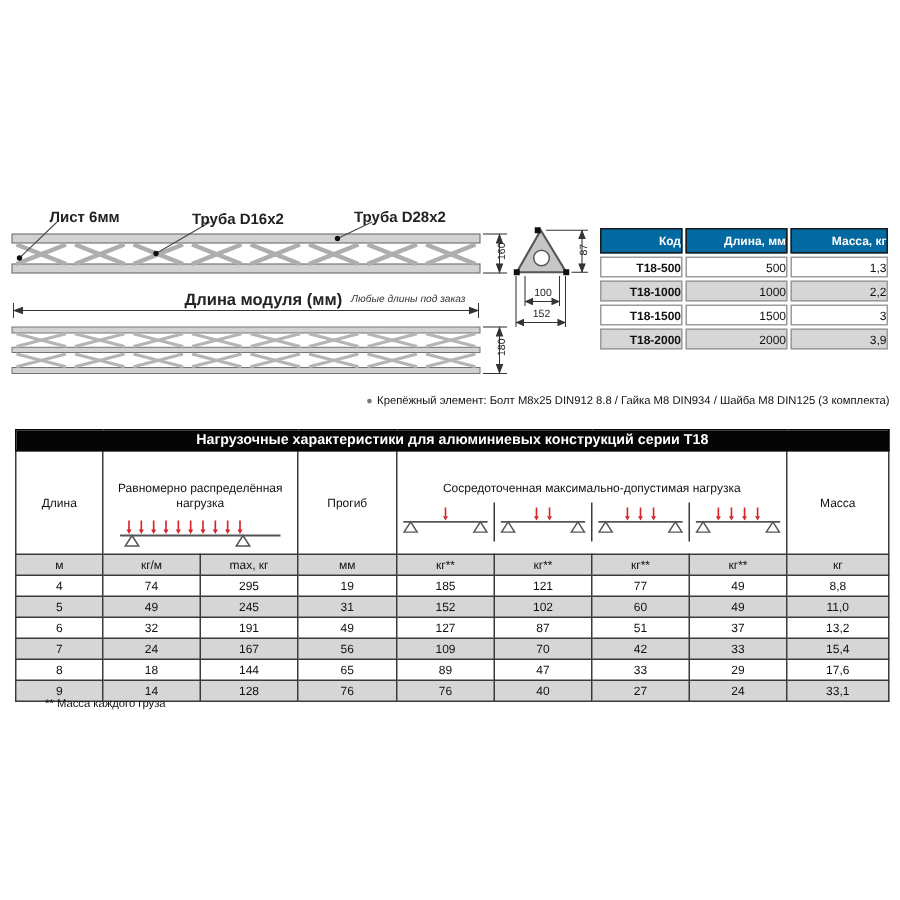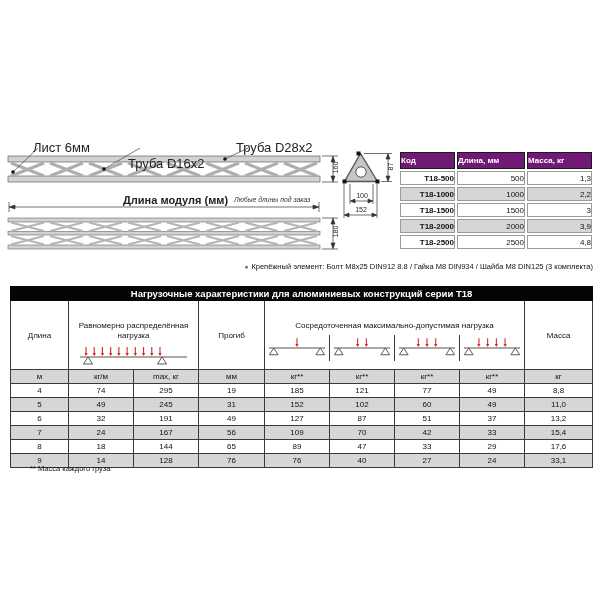--- a/index.html
+++ b/index.html
@@ -1,30 +1,30 @@
 <!DOCTYPE html>
 <html><head>
 <meta charset="utf-8">
 <style>
   html,body{margin:0;padding:0;background:#fff;}
   #page{position:relative;width:600px;height:600px;background:#fff;overflow:hidden;
         font-family:"Liberation Sans",sans-serif;color:#111;}
   
   #drawings{position:absolute;left:0;top:136px;width:398px;height:126px;}
   #draw-svg{position:absolute;left:0;top:0;}
-  .dlabel{position:absolute;font-size:13px;font-weight:normal;color:#222;white-space:nowrap;}
+  .dlabel{position:absolute;font-size:10px;font-weight:bold;color:#222;white-space:nowrap;}
   .dim-note{position:absolute;font-size:11px;font-weight:bold;color:#222;white-space:nowrap;}
   .dim-italic{position:absolute;font-size:6.8px;font-style:italic;color:#333;white-space:nowrap;}
   .dim-txt{position:absolute;font-size:7px;color:#222;white-space:nowrap;text-align:center;}
   .rot{transform:rotate(-90deg);}
   
   #spec-table{position:absolute;left:398px;top:150px;width:196px;border-collapse:separate;
               border-spacing:2px;table-layout:fixed;}
-  #spec-table th{background:#701a75;color:#fff;font-size:8px;font-weight:bold;height:15px;
-                 border:1px solid #1b1b1b;padding:0;text-align:left;}
+  #spec-table th{background:#0369a1;color:#fff;font-size:8px;font-weight:bold;height:15px;
+                 border:1px solid #1b1b1b;padding:0;text-align:right;}
   #spec-table td{font-size:8px;height:12px;border:1px solid #9b9b9b;padding:0;text-align:right;background:#fff;}
   #spec-table tr.alt td{background:#d6d6d6;}
   #spec-table td.code{font-weight:bold;}
   
   #fastener{position:absolute;top:262px;left:0;right:7px;text-align:right;font-size:7.5px;color:#111;}
   #fastener .bullet{color:#777;font-size:7px;margin-right:3px;}
   
   #load-table{position:absolute;left:10px;top:286px;width:582px;border-collapse:collapse;table-layout:fixed;}
   #load-table th,#load-table td{border:1px solid #3a3a3a;padding:0;font-weight:normal;}
   #load-table .title-bar{background:#050505;color:#fff;font-size:9.5px;font-weight:bold;
@@ -169,21 +169,21 @@
 
       <g stroke="#333" stroke-width="0.7" fill="#333">
         <line x1="344" y1="48" x2="344" y2="82"></line>
           <line x1="377" y1="48" x2="377" y2="82"></line>
         <line x1="344" y1="79" x2="377" y2="79"></line>
         <polygon points="349,77 349,81 344.5,79"></polygon>
           <polygon points="372,77 372,81 376.5,79"></polygon>
       </g>
     </svg>
     <div class="dlabel" style="left:33px;top:4px">Лист 6мм</div>
-    <div class="dlabel" style="left:128px;top:20px">Труба D16x2</div>
+    <div class="dlabel" style="left:128px;top:5px">Труба D16x2</div>
     <div class="dlabel" style="left:236px;top:4px">Труба D28x2</div>
     <div class="dim-note" style="left:123px;top:58px">Длина модуля (мм)</div>
     <div class="dim-italic" style="left:234px;top:60px">Любые длины под заказ</div>
     <div class="dim-txt rot" style="left:328px;top:28px;width:14px">160</div>
     <div class="dim-txt rot" style="left:328px;top:92px;width:14px">180</div>
     <div class="dim-txt rot" style="left:384px;top:27px;width:12px">87</div>
     <div class="dim-txt" style="left:349px;top:56px;width:26px">100</div>
     <div class="dim-txt" style="left:346px;top:70px;width:30px">152</div>
   </div>
 
@@ -213,25 +213,20 @@
         </tr>
         <tr>
           <td class="code">T18-1500</td>
           <td>1500</td>
           <td>3</td>
         </tr>
         <tr class="alt">
           <td class="code">T18-2000</td>
           <td>2000</td>
           <td>3,9</td>
-        </tr>
-        <tr>
-          <td class="code">T18-2500</td>
-          <td>2500</td>
-          <td>4,8</td>
         </tr>
       </tbody>
   </table>
 
   <div id="fastener">
     <span class="bullet">●</span><span>Крепёжный элемент: Болт M8x25 DIN912 8.8 / Гайка M8 DIN934 / Шайба M8 DIN125 (3 комплекта)</span>
   </div>
 
   <table id="load-table">
     <colgroup>

